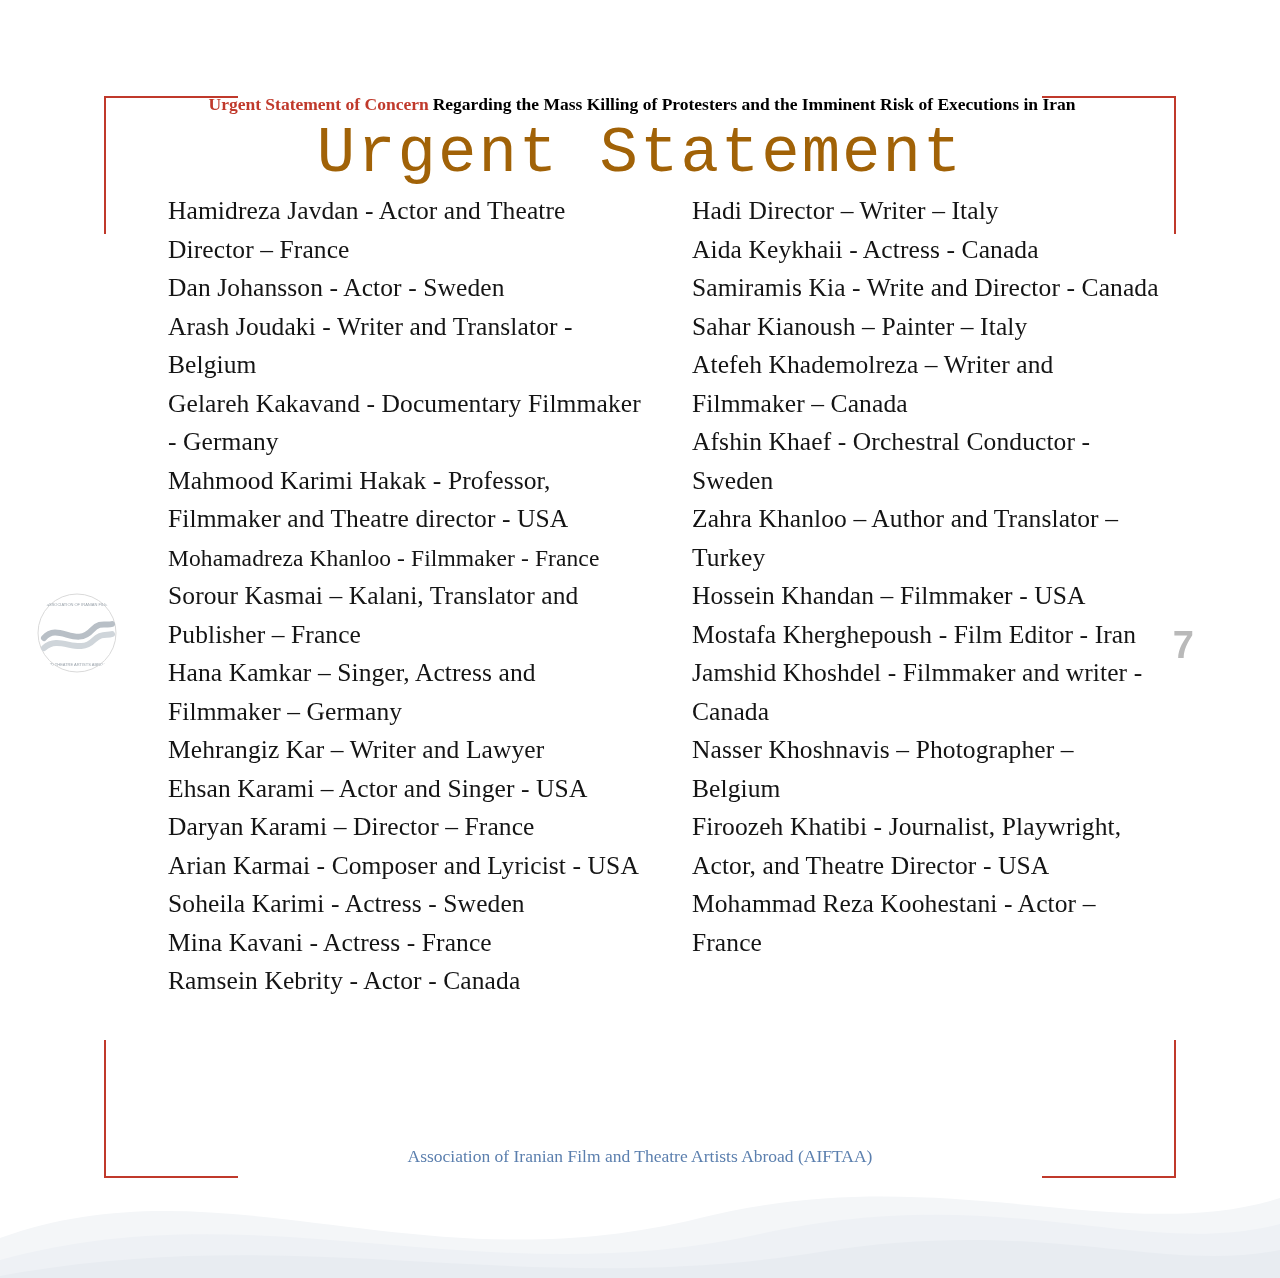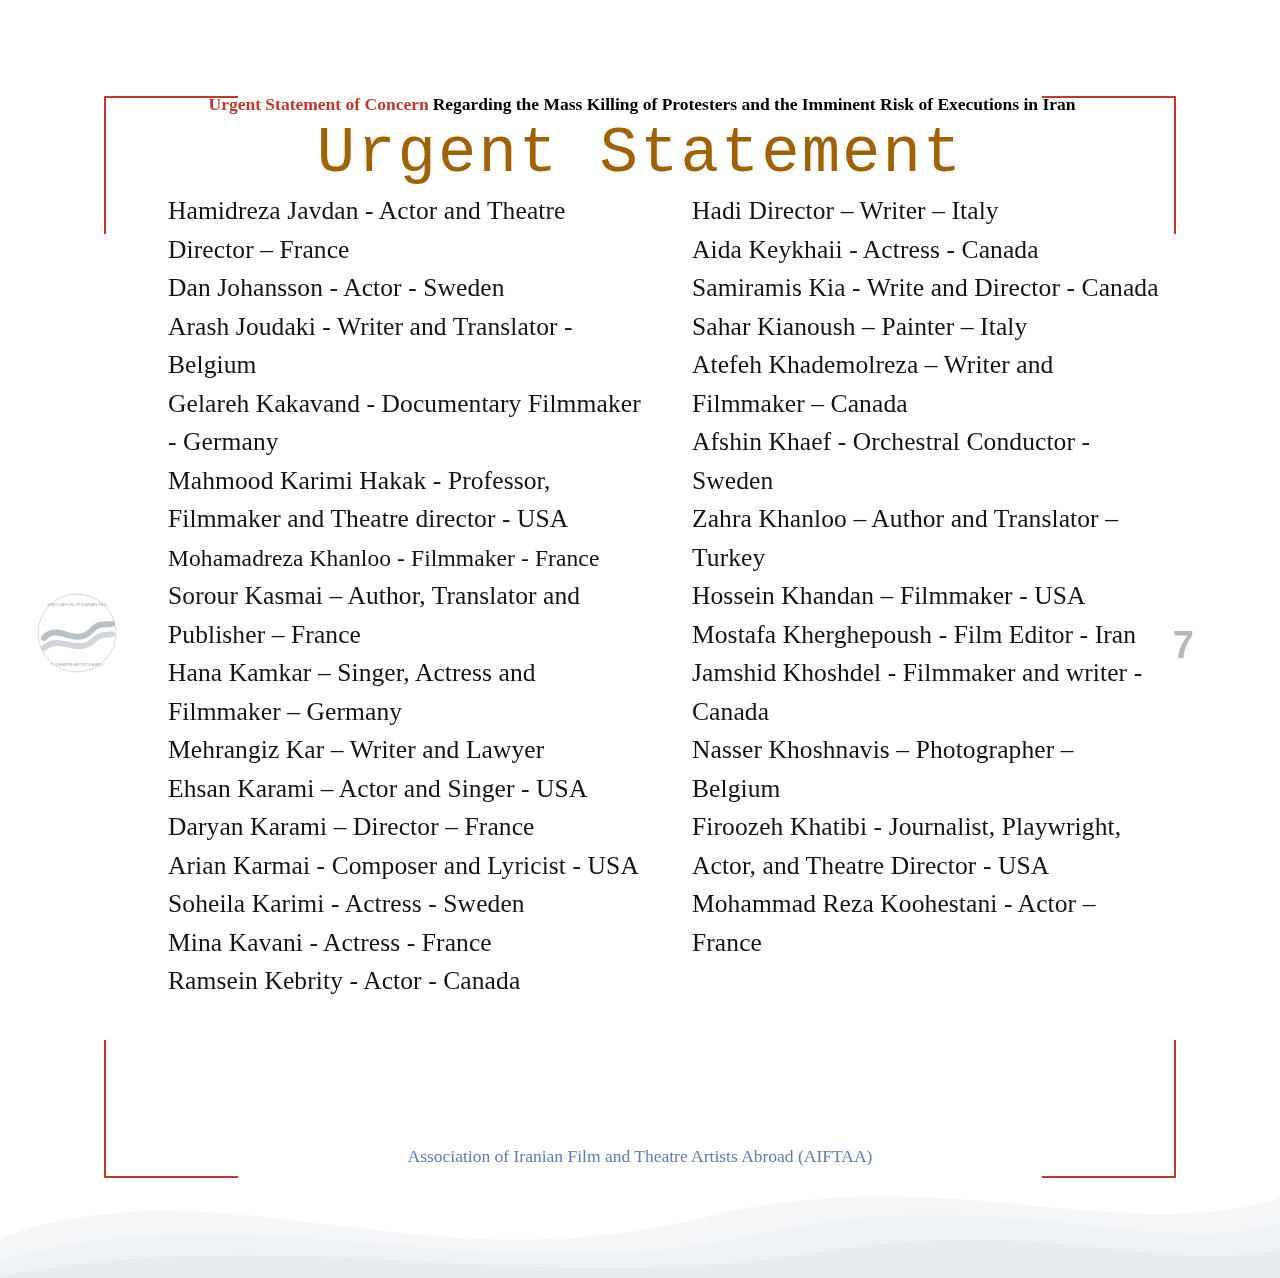--- a/index.html
+++ b/index.html
@@ -171,21 +171,21 @@
 <div class="page-number">7</div>
 
 <div class="columns">
   <div class="col col-left">
     <div class="name-entry">Hamidreza Javdan - Actor and Theatre Director – France</div>
     <div class="name-entry">Dan Johansson - Actor - Sweden</div>
     <div class="name-entry">Arash Joudaki - Writer and Translator - Belgium</div>
     <div class="name-entry">Gelareh Kakavand - Documentary Filmmaker - Germany</div>
     <div class="name-entry">Mahmood Karimi Hakak - Professor, Filmmaker and Theatre director - USA</div>
     <div class="name-entry small">Mohamadreza Khanloo - Filmmaker - France</div>
-    <div class="name-entry">Sorour Kasmai – Author, Translator and Publisher – France</div>
+    <div class="name-entry">Sorour Kasmai – Kalani, Translator and Publisher – France</div>
     <div class="name-entry">Hana Kamkar – Singer, Actress and Filmmaker – Germany</div>
     <div class="name-entry">Mehrangiz Kar – Writer and Lawyer</div>
     <div class="name-entry">Ehsan Karami – Actor and Singer - USA</div>
     <div class="name-entry">Daryan Karami – Director – France</div>
     <div class="name-entry">Arian Karmai - Composer and Lyricist - USA</div>
     <div class="name-entry">Soheila Karimi - Actress - Sweden</div>
     <div class="name-entry">Mina Kavani - Actress - France</div>
     <div class="name-entry">Ramsein Kebrity - Actor - Canada</div>
   </div>
   <div class="col col-right">

